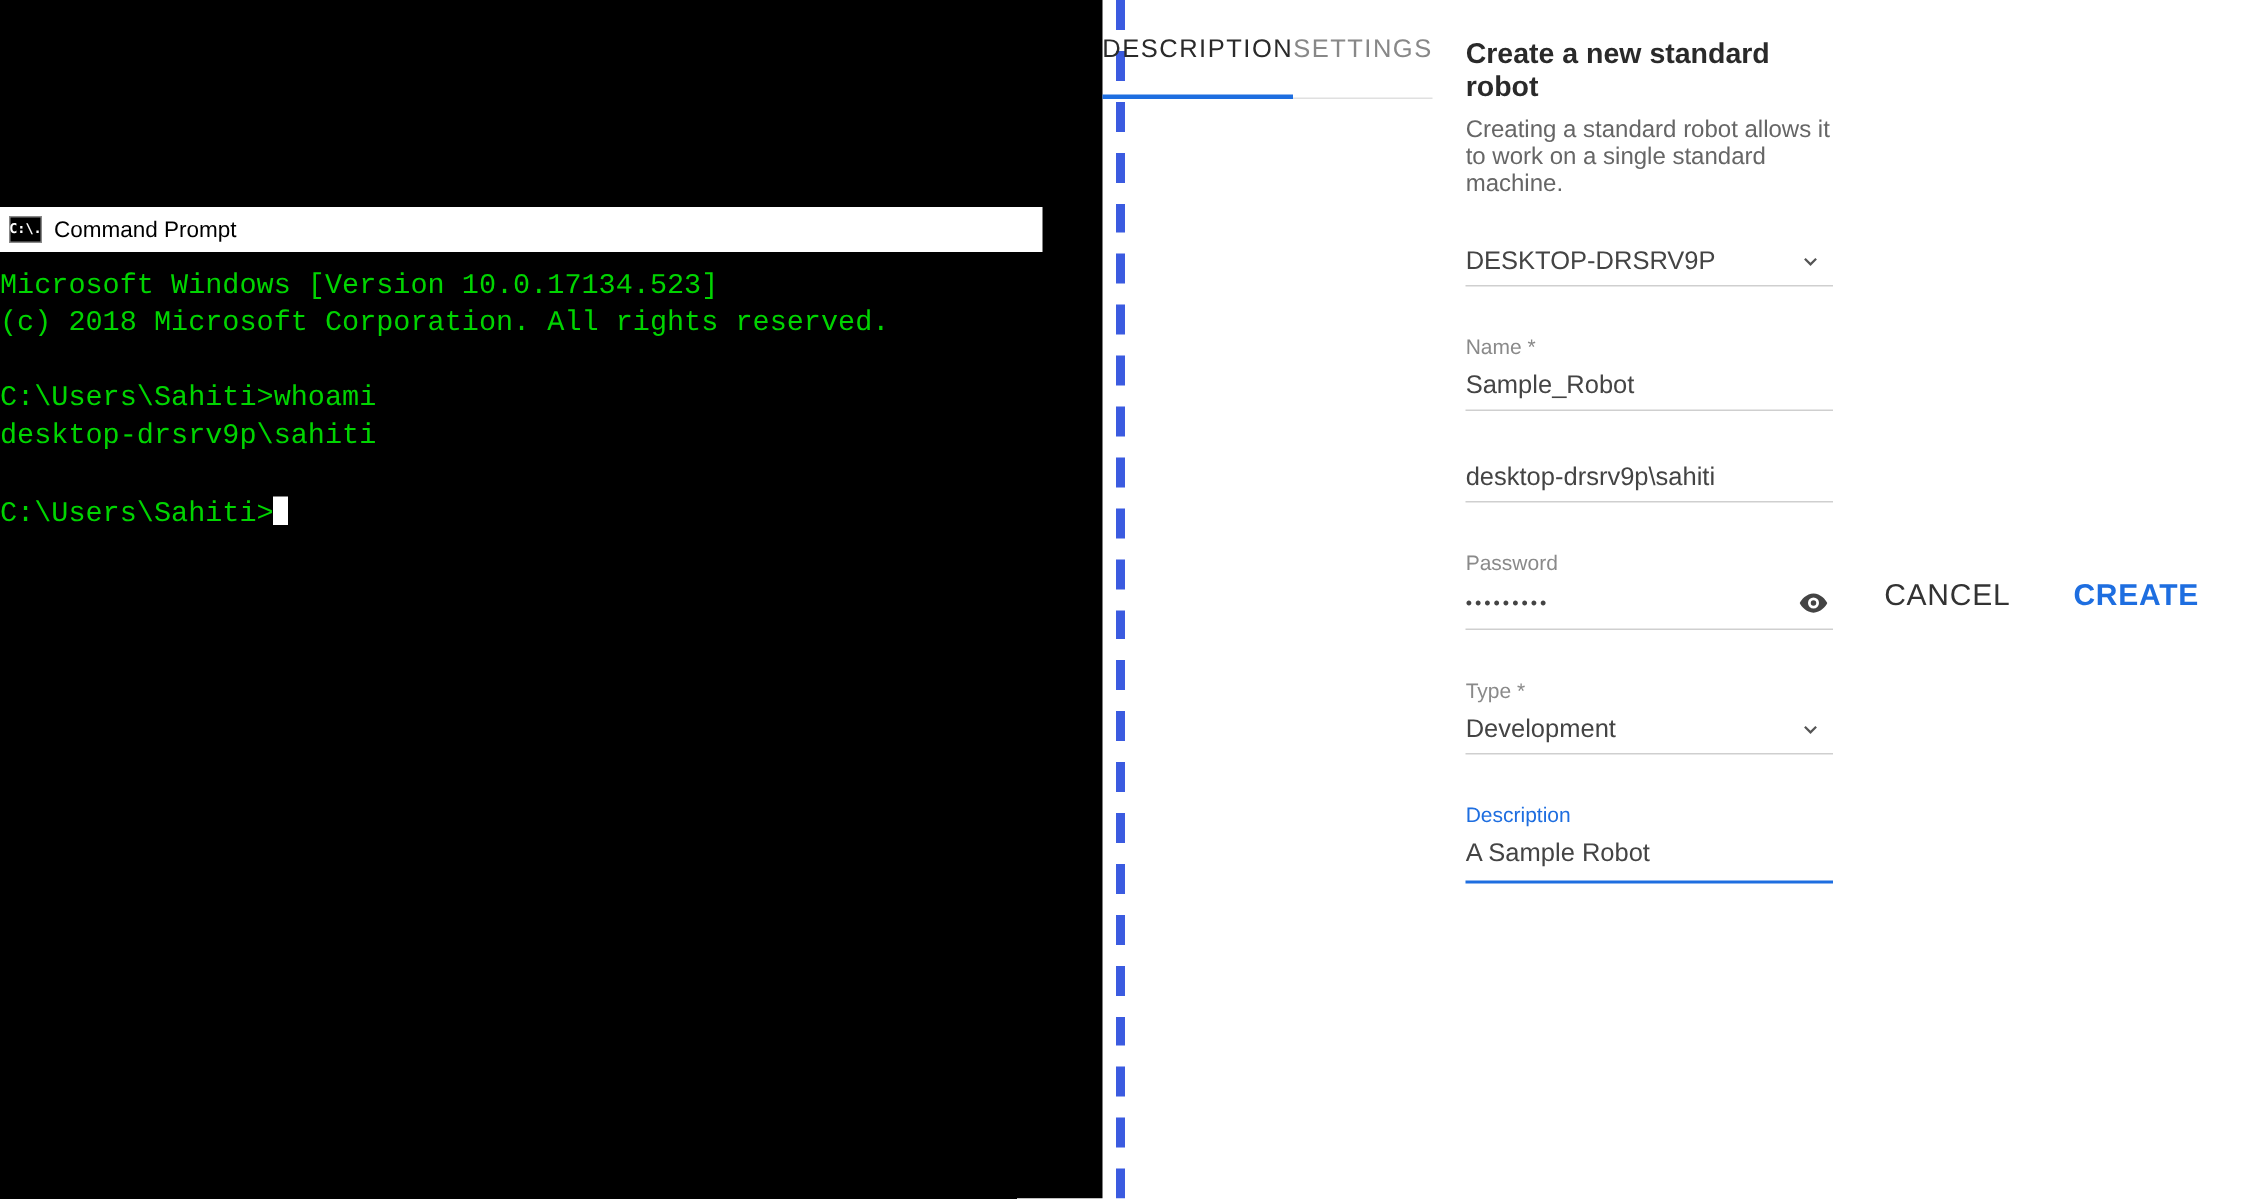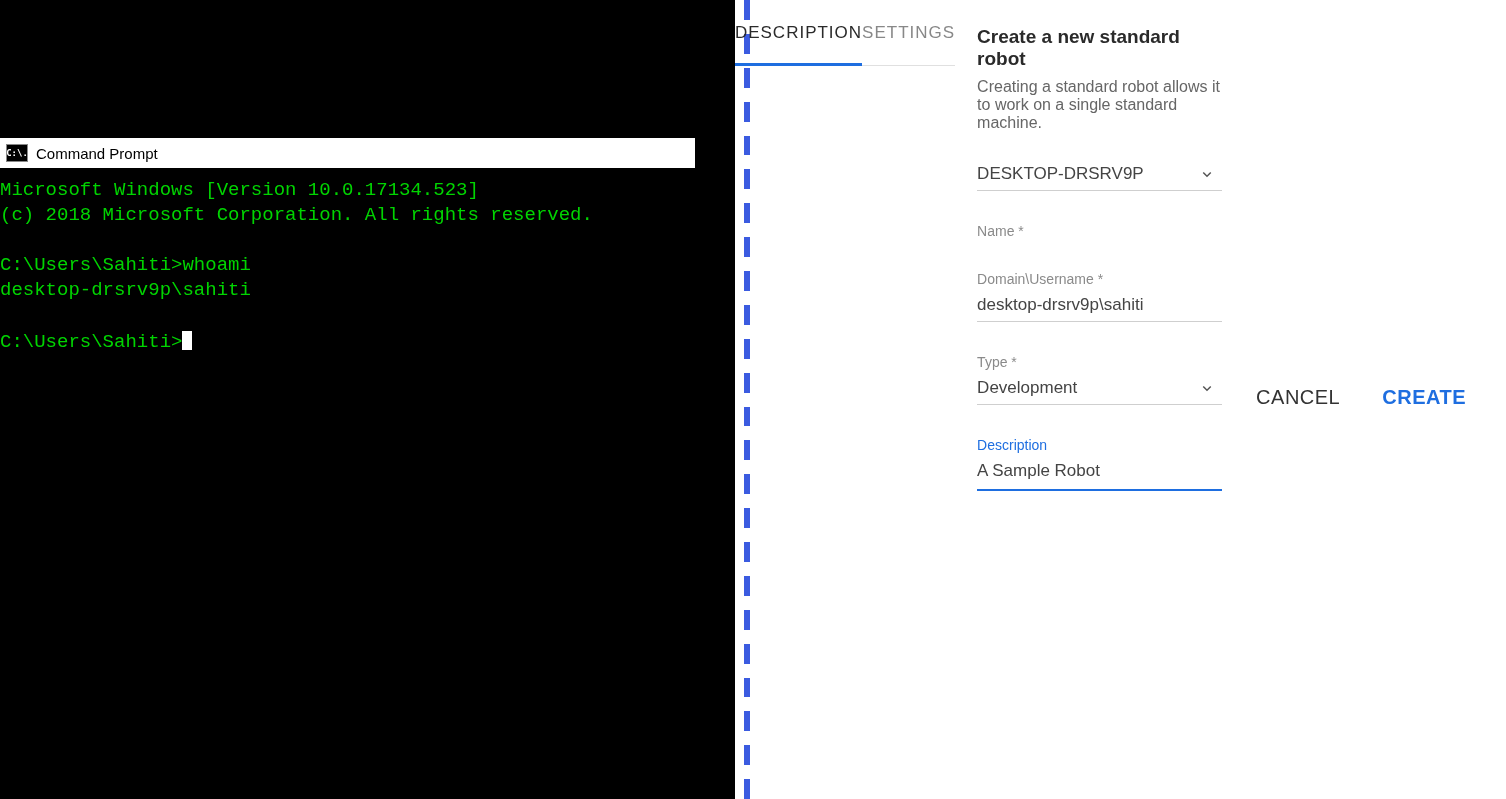--- a/index.html
+++ b/index.html
@@ -147,29 +147,42 @@
           <span class="field-icon chev">
             <svg width="18" height="18" viewBox="0 0 24 24">
                 <path d="M7 10l5 5 5-5" fill="none" stroke="#555" stroke-width="2"></path>
               </svg>
           </span>
         </div>
       </div>
 
       <div class="field">
         <label class="field-label">Name *</label>
-      </div>
-
-      <div class="field">
-        <label class="field-label">Domain\Username *</label>
+        <div class="field-row">
+          <input class="field-input" value="Sample_Robot" style="">
+        </div>
+      </div>
+
+      <div class="field">
         <div class="field-row">
           <input class="field-input" value="desktop-drsrv9p\sahiti" style="">
         </div>
       </div>
 
+      <div class="field">
+        <label class="field-label">Password</label>
+        <div class="field-row">
+          <input class="field-input" style="letter-spacing: 2px; font-size: 12px;" value="•••••••••">
+          <span class="field-icon eye">
+            <svg width="22" height="22" viewBox="0 0 24 24">
+                <path d="M12 5c-5 0-9 4.5-10 7 1 2.5 5 7 10 7s9-4.5 10-7c-1-2.5-5-7-10-7zm0 11a4 4 0 110-8 4 4 0 010 8zm0-2a2 2 0 100-4 2 2 0 000 4z" fill="#444"></path>
+              </svg>
+          </span>
+        </div>
+      </div>
 
       <div class="field">
         <label class="field-label">Type *</label>
         <div class="field-row">
           <input class="field-input" readonly="" value="Development" style="">
           <span class="field-icon chev">
             <svg width="18" height="18" viewBox="0 0 24 24">
                 <path d="M7 10l5 5 5-5" fill="none" stroke="#555" stroke-width="2"></path>
               </svg>
           </span>

